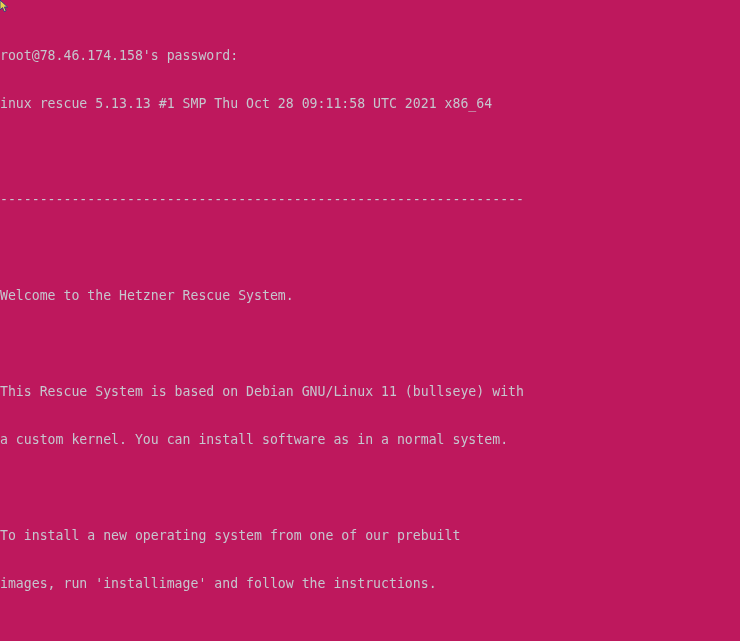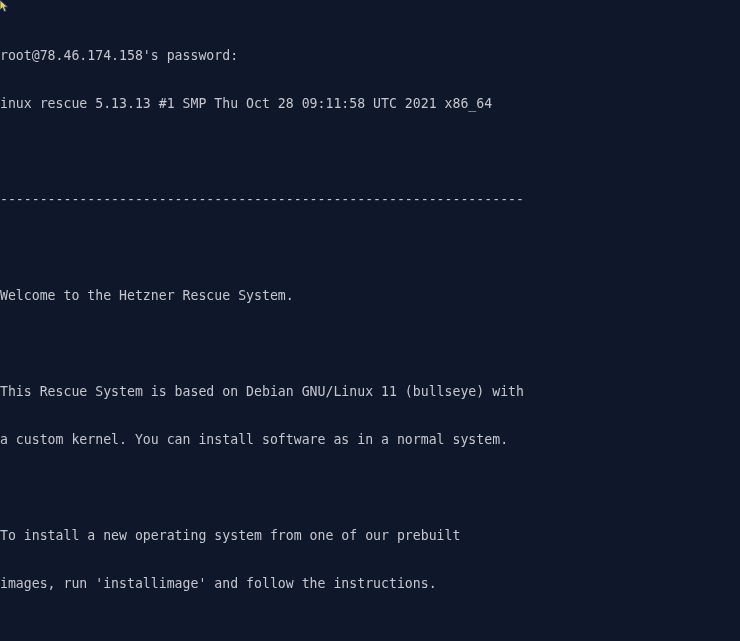--- a/index.html
+++ b/index.html
@@ -10,21 +10,21 @@
   body {
     width: 740px;
     height: 641px;
     overflow: hidden;
     font-family: "DejaVu Sans Mono", "Liberation Mono", monospace;
   }
   #terminal {
     position: relative;
     width: 740px;
     height: 641px;
-    background: #0f172a;
+    background: #be185d;
     overflow: hidden;
   }
   
   #screen {
     position: absolute;
     left: -8px;
     top: 0;
     width: 760px;
     font-size: 13.2px;
     line-height: 16px;

